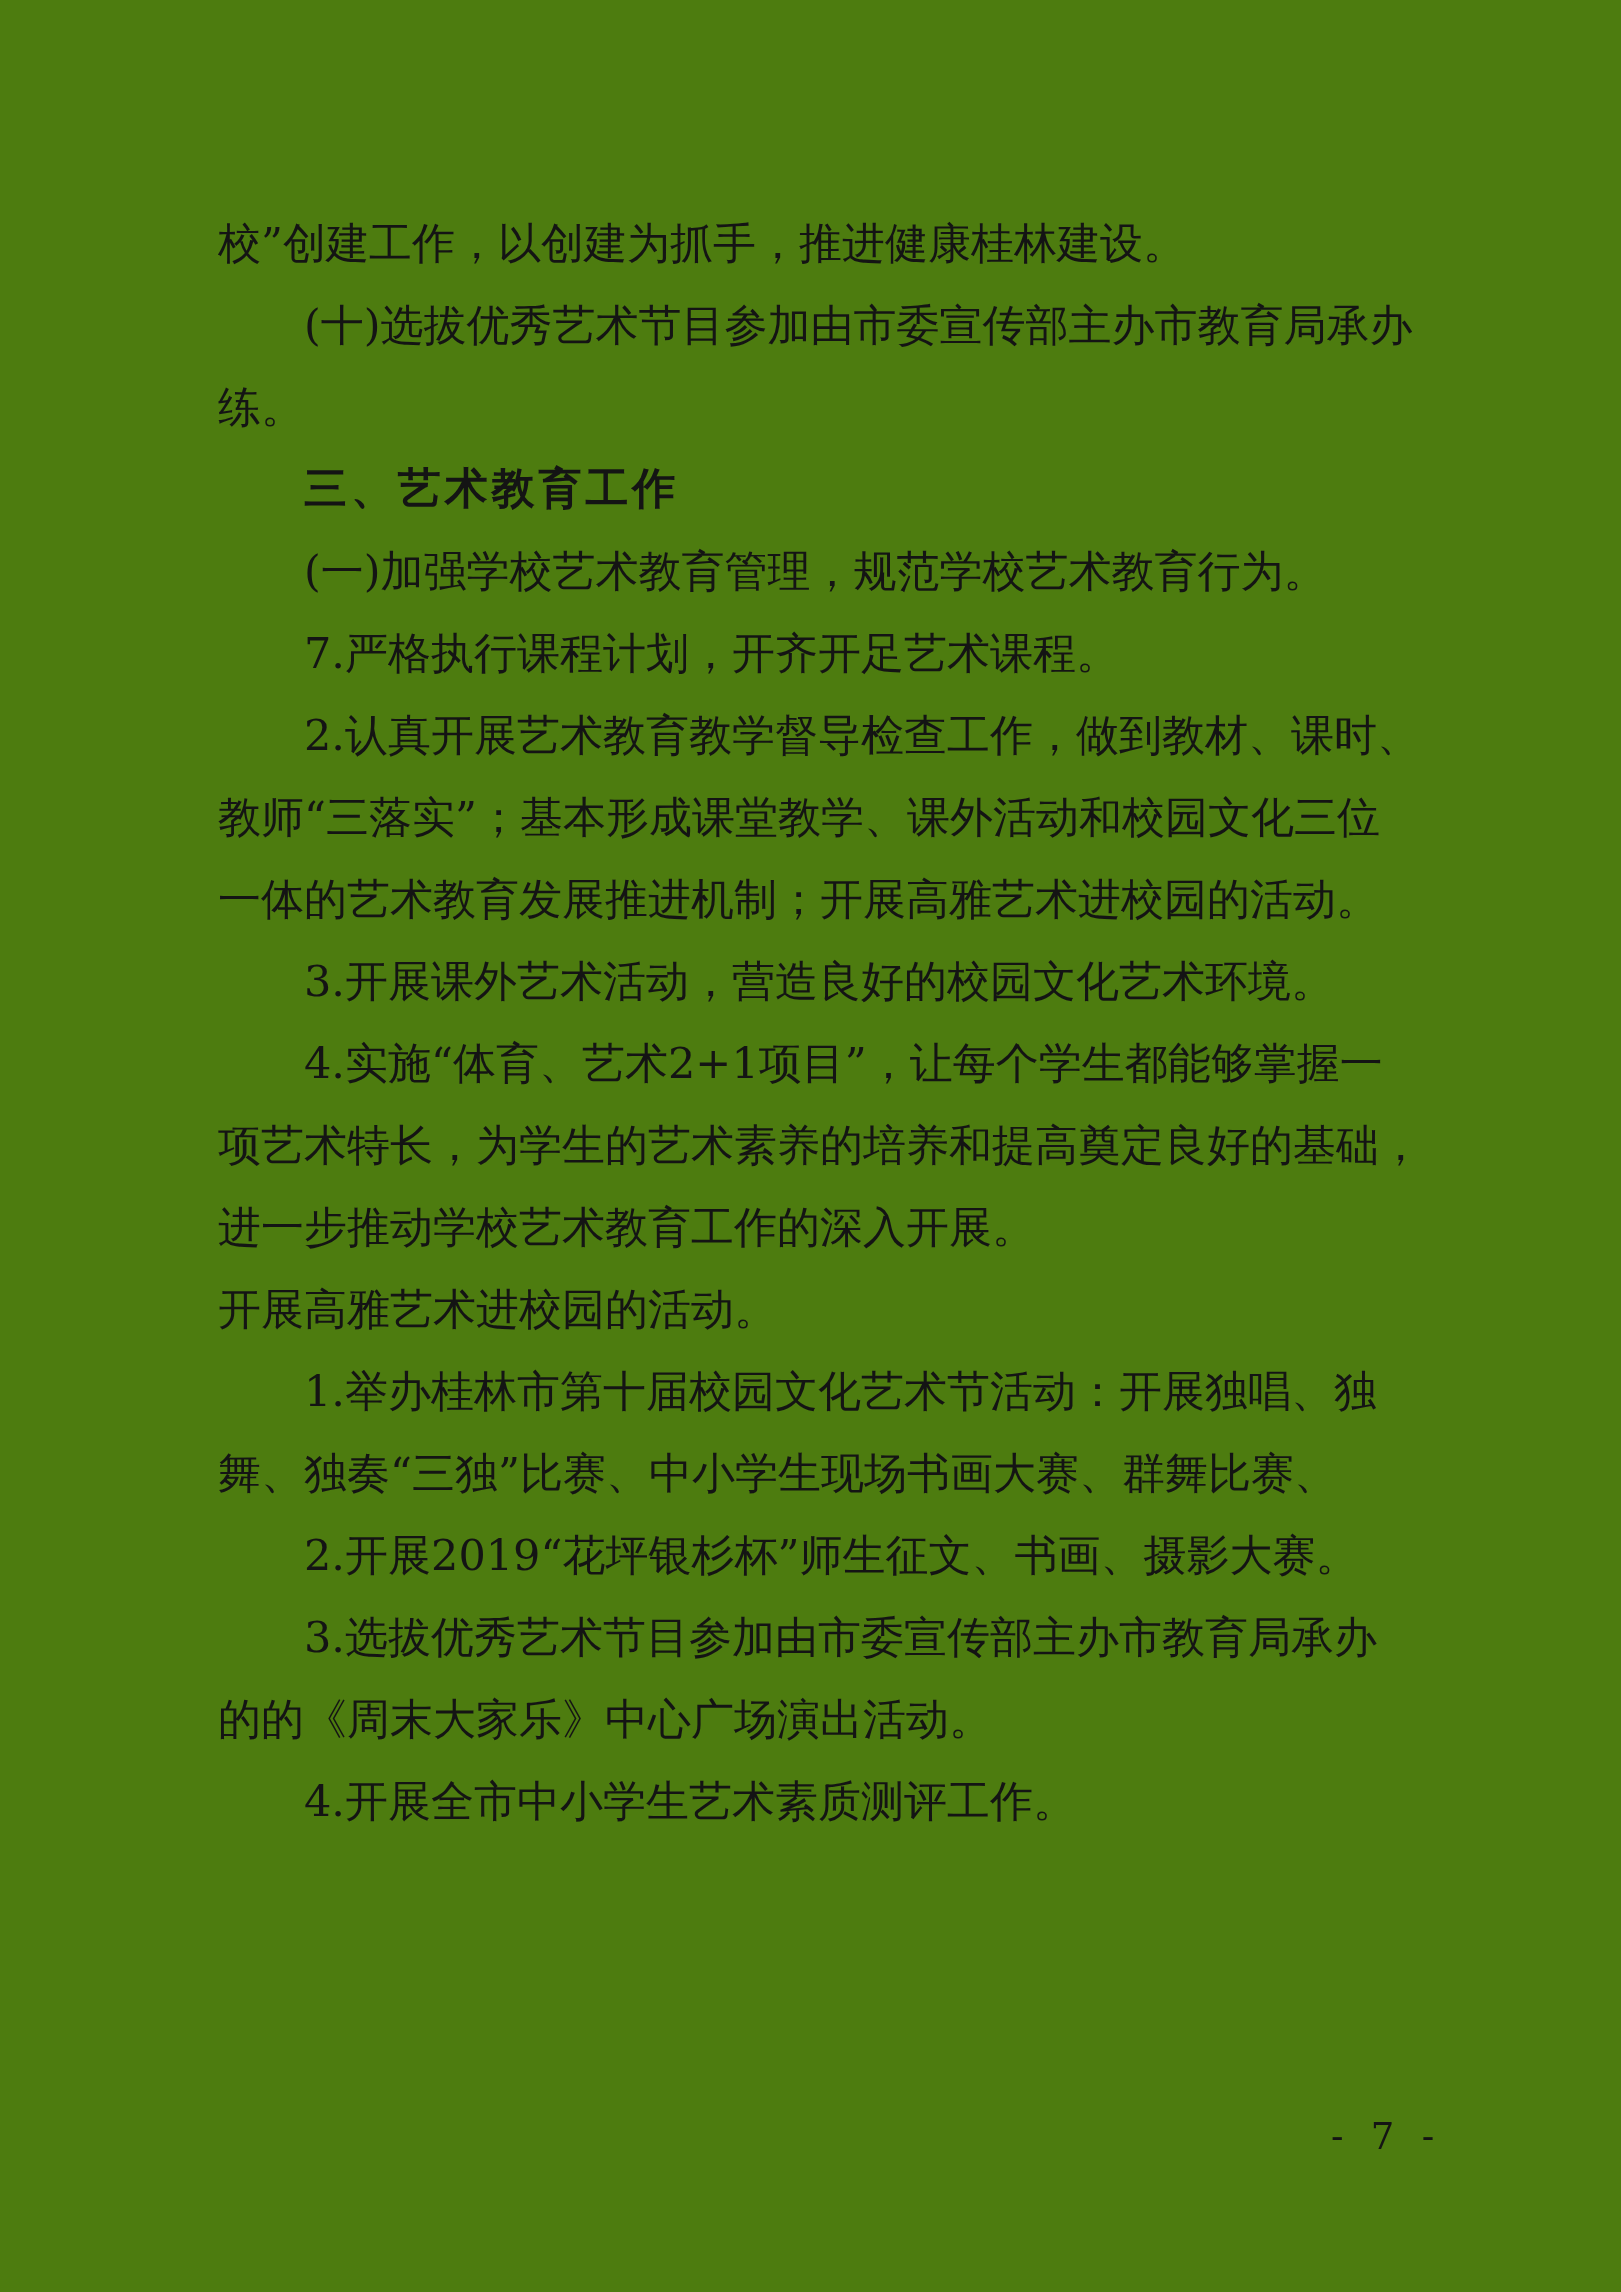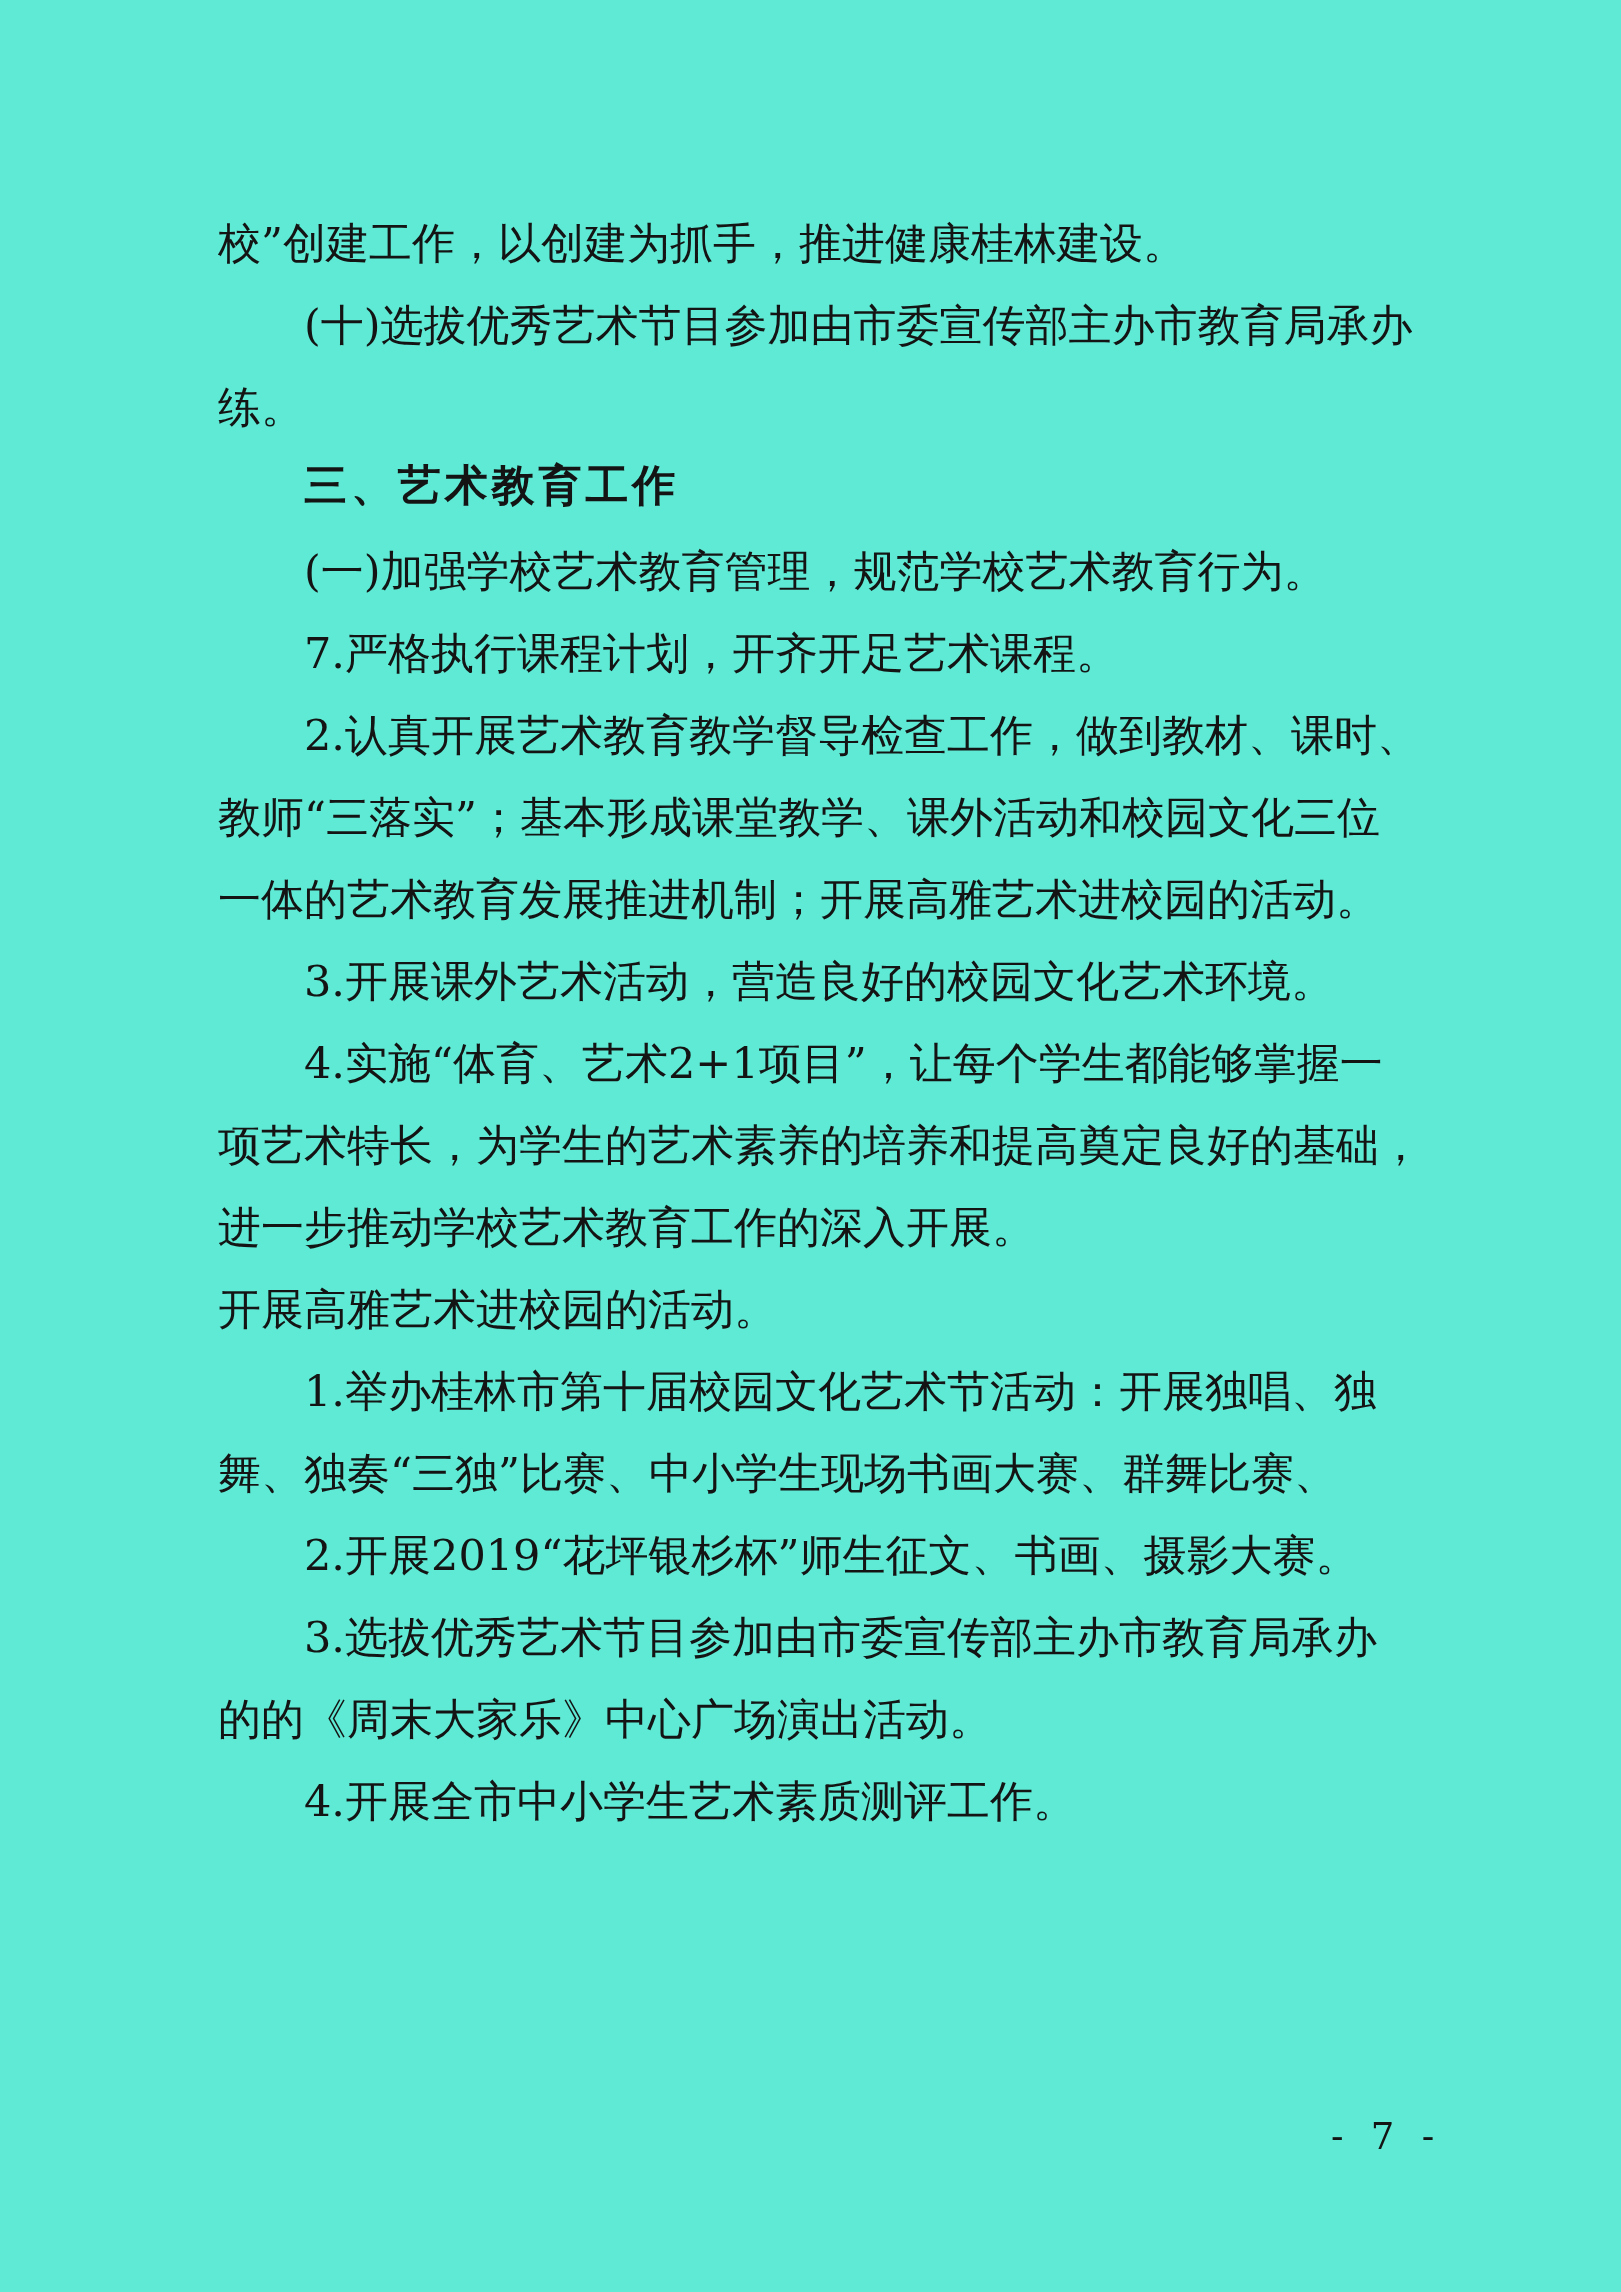--- a/index.html
+++ b/index.html
@@ -4,21 +4,21 @@
 <style>
   html, body {
     margin: 0;
     padding: 0;
     background: #888;
   }
   .page {
     position: relative;
     width: 1621px;
     height: 2293px;
-    background: #5eead4;
+    background: #4d7c0f;
     overflow: hidden;
     font-family: "DejaVu Serif", "Liberation Serif", serif;
     color: #141414;
   }
   .content {
     position: absolute;
     left: 218px;
     top: 202px;
     width: 1251px;
   }
@@ -27,21 +27,21 @@
     line-height: 82px;
     height: 82px;
     white-space: nowrap;
     letter-spacing: 0px;
     text-align: left;
   }
   .line.indent {
     padding-left: 86px;
   }
   .line.heading {
-    font-family: Liberation Mono, monospace;
+    font-family: Liberation Serif, serif;
     font-weight: bold;
     letter-spacing: 3.9px;
   }
   .page-number {
     position: absolute;
     left: 1331px;
     top: 2113px;
     font-size: 37px;
     line-height: 47px;
     letter-spacing: 7.8px;

